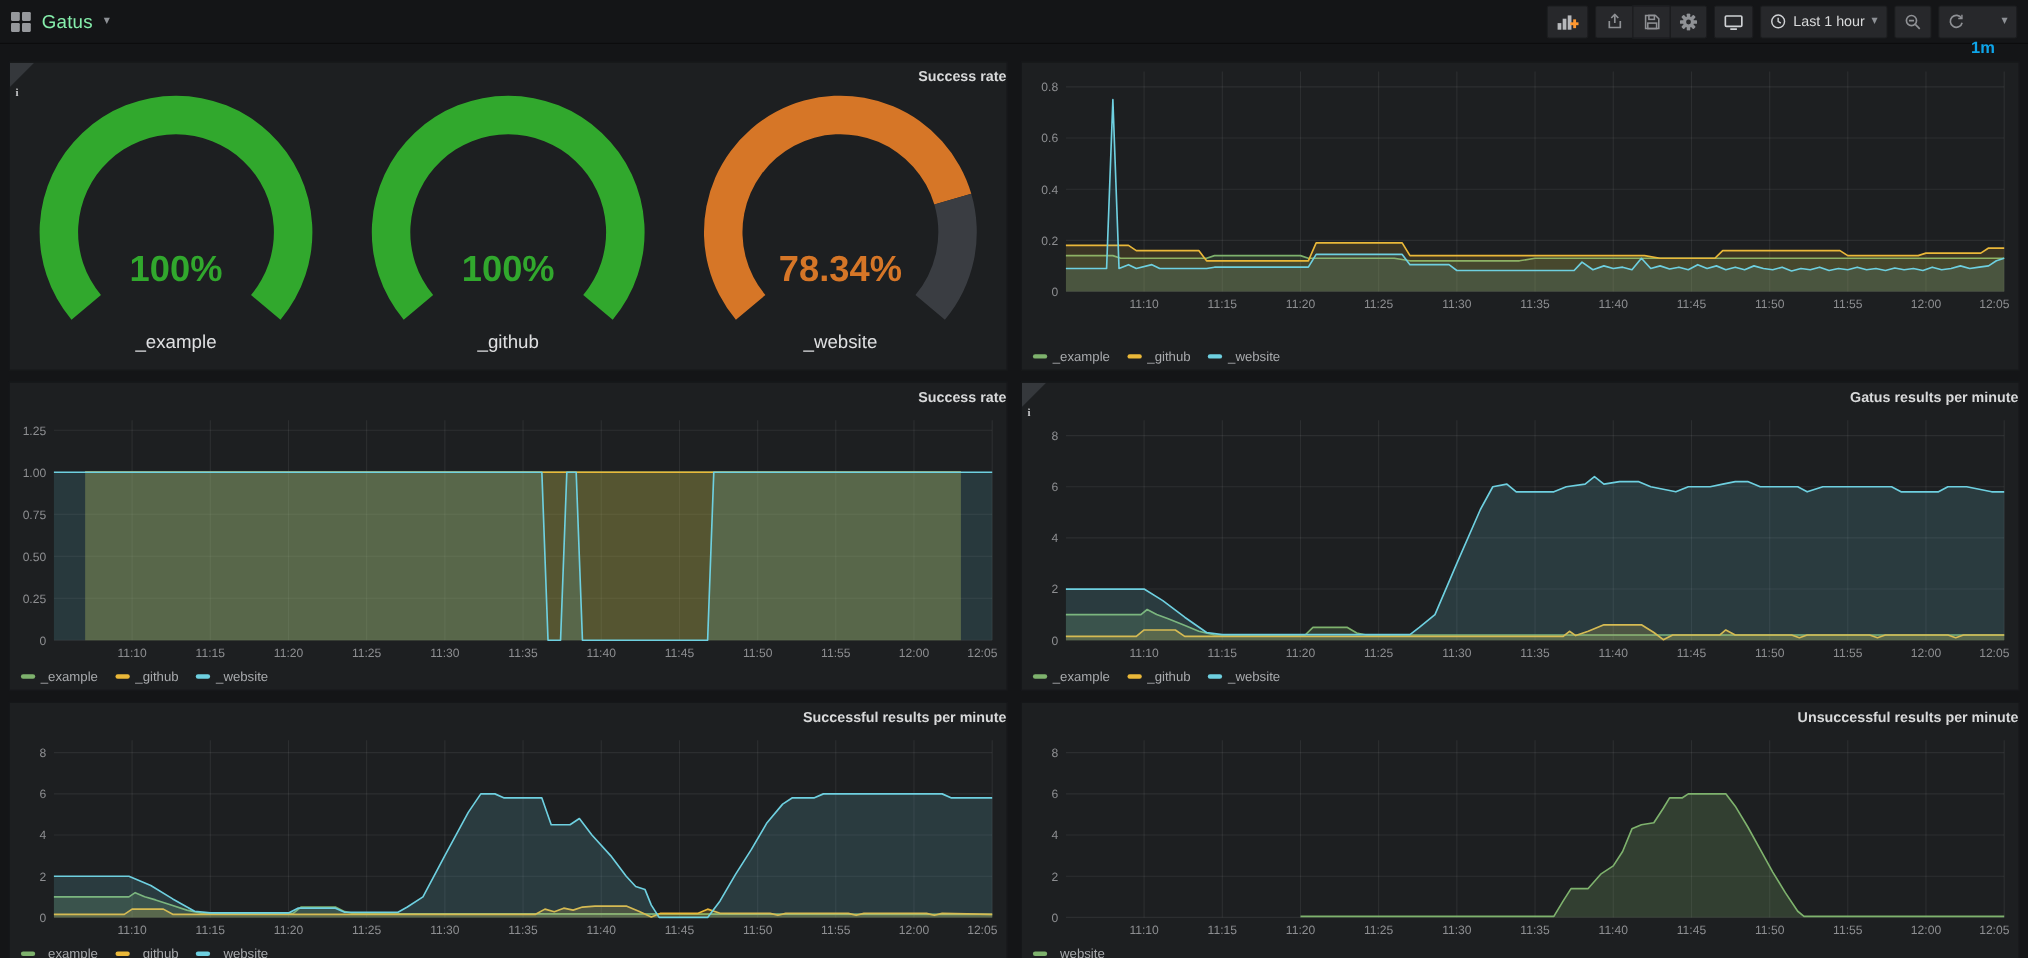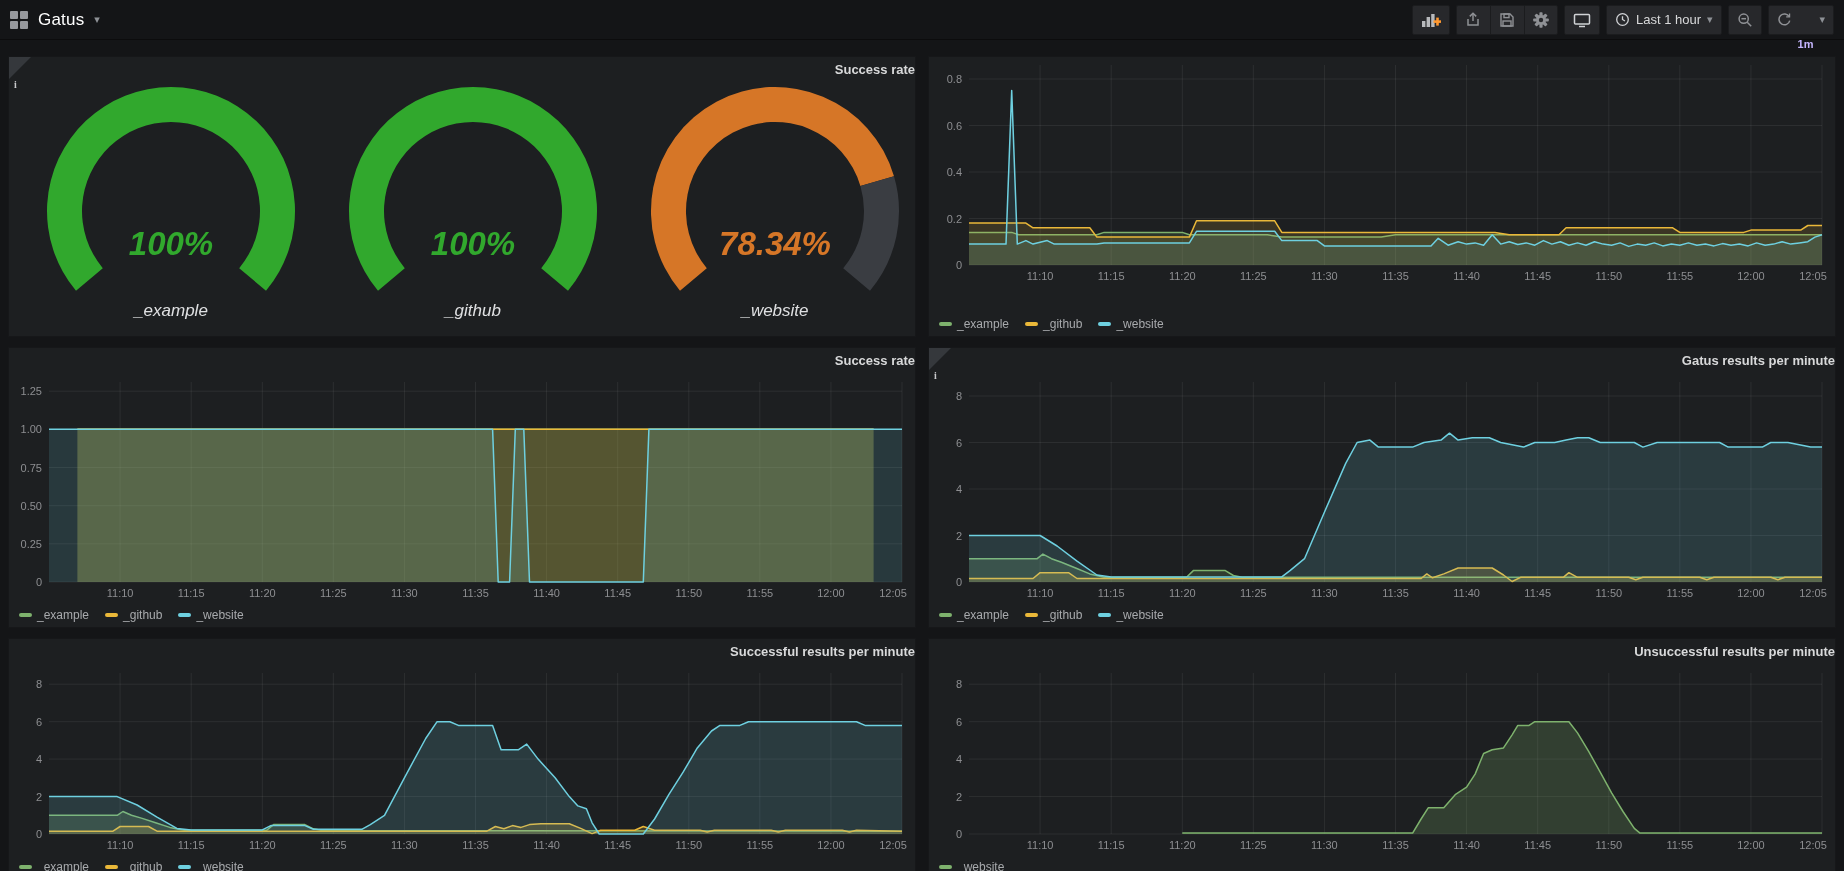--- a/index.html
+++ b/index.html
@@ -4,46 +4,46 @@
 <style>
   * { margin:0; padding:0; box-sizing:border-box; }
   html,body { width:1844px; height:871px; overflow:hidden; background:#141517;
               font-family:"Liberation Sans",sans-serif; }
   
   .navbar { height:40px; background:#141517; border-bottom:1px solid #0c0c0d;
             display:flex; align-items:center; padding:0 10px; }
   .nav-left { display:flex; align-items:center; gap:10px; }
   .grid-icon { display:grid; grid-template-columns:8px 8px; grid-template-rows:8px 8px; gap:2px; }
   .grid-icon span { background:#96989c; border-radius:1px; }
-  .nav-title { color:#ffffff; font-size:17px; font-weight:400; letter-spacing:.2px; }
+  .nav-title { color:#86efac; font-size:17px; font-weight:400; letter-spacing:.2px; }
   .caret { font-size:11px; color:#8e9196; line-height:1; }
   .nav-right { margin-left:auto; display:flex; align-items:flex-start; gap:6px; }
   .nav-btn { height:30px; min-width:34px; background:#27282b; border:1px solid #1b1c1e;
              border-radius:2px; display:flex; align-items:center; justify-content:center;
              padding:0 8px; cursor:pointer; color:#d8d9da; font-size:13px; gap:6px; }
   .btn-group { display:flex; }
   .btn-group .nav-btn { border-radius:0; border-right:none; }
   .btn-group .nav-btn:first-child { border-radius:2px 0 0 2px; }
   .btn-group .nav-btn:last-child { border-radius:0 2px 2px 0; border-right:1px solid #1b1c1e; }
   .icon svg { display:block; }
-  .refresh-interval { color:#c4b5fd; font-weight:700; font-size:11px;margin-top:48px; }
+  .refresh-interval { color:#0ea5e9; font-weight:700; font-size:15px;margin-top:48px; }
   
   .main { margin:16px 8px 0 8px; display:grid; grid-template-columns:908px 908px;
           grid-template-rows:281px 281px 242px; gap:10px 12px; }
   .panel { background:#1d1f21; border:1px solid #161719; position:relative;
            display:flex; flex-direction:column; overflow:hidden; }
   .panel-title { height:26px; line-height:26px; text-align:right; color:#d8d9da;
                  font-size:13px; font-weight:700; cursor:pointer; flex:none; }
   .corner { position:absolute; top:0; left:0; width:0; height:0;
             border-top:22px solid #35383c; border-right:22px solid transparent; cursor:pointer; }
   .corner-i { position:absolute; top:0px; left:5px; font-size:10px; font-weight:700;
               color:#c9cacc; font-family:"Liberation Serif",serif; }
   
   .gauge-row { flex:1; display:flex; }
-  .gauge-cell { flex:1; display:flex; flex-direction:column; align-items:flex-end; justify-content:flex-start;font-style:italic; }
+  .gauge-cell { flex:1; display:flex; flex-direction:column; align-items:center; justify-content:flex-start; }
   
   .chart-body { flex:1; position:relative; }
   .chart-body svg { position:absolute; inset:0; }
   .legend { height:24px; flex:none; display:flex; align-items:center; gap:16px; padding-left:10px; }
   .legend-item { display:flex; align-items:center; gap:5px; cursor:pointer; }
   .legend-dash { width:13px; height:4px; border-radius:2px; }
   .legend-label { color:#a8aaad; font-size:12px; }
   text.tick { font-family:"Liberation Sans",sans-serif; font-size:11px; fill:#8d8e91; }
 </style>
 </head>

